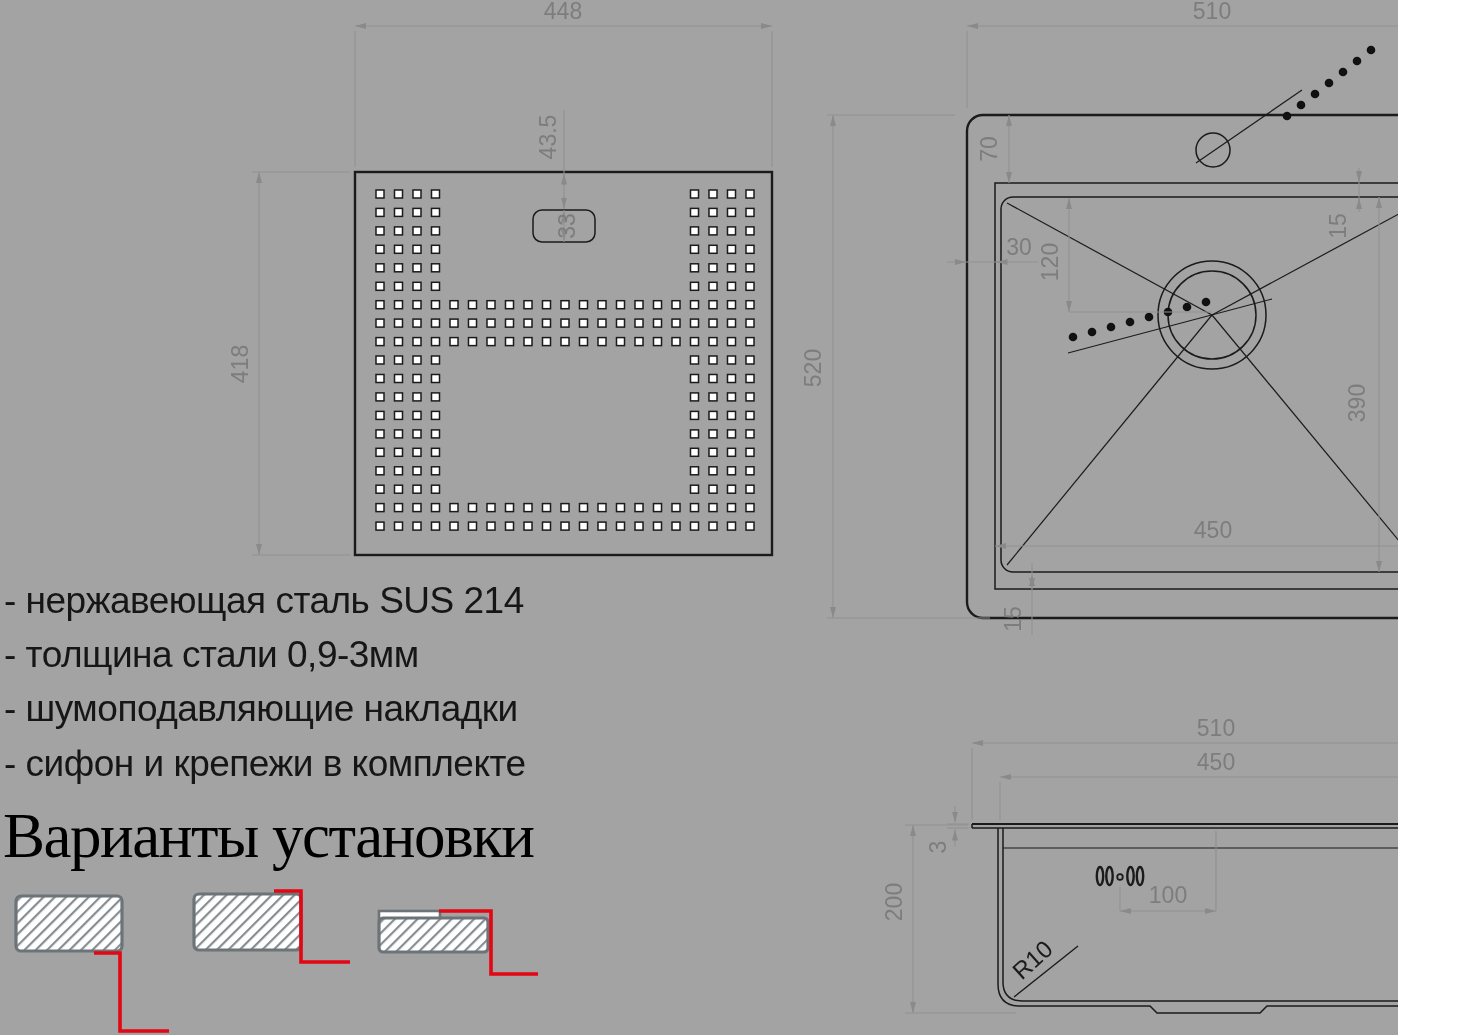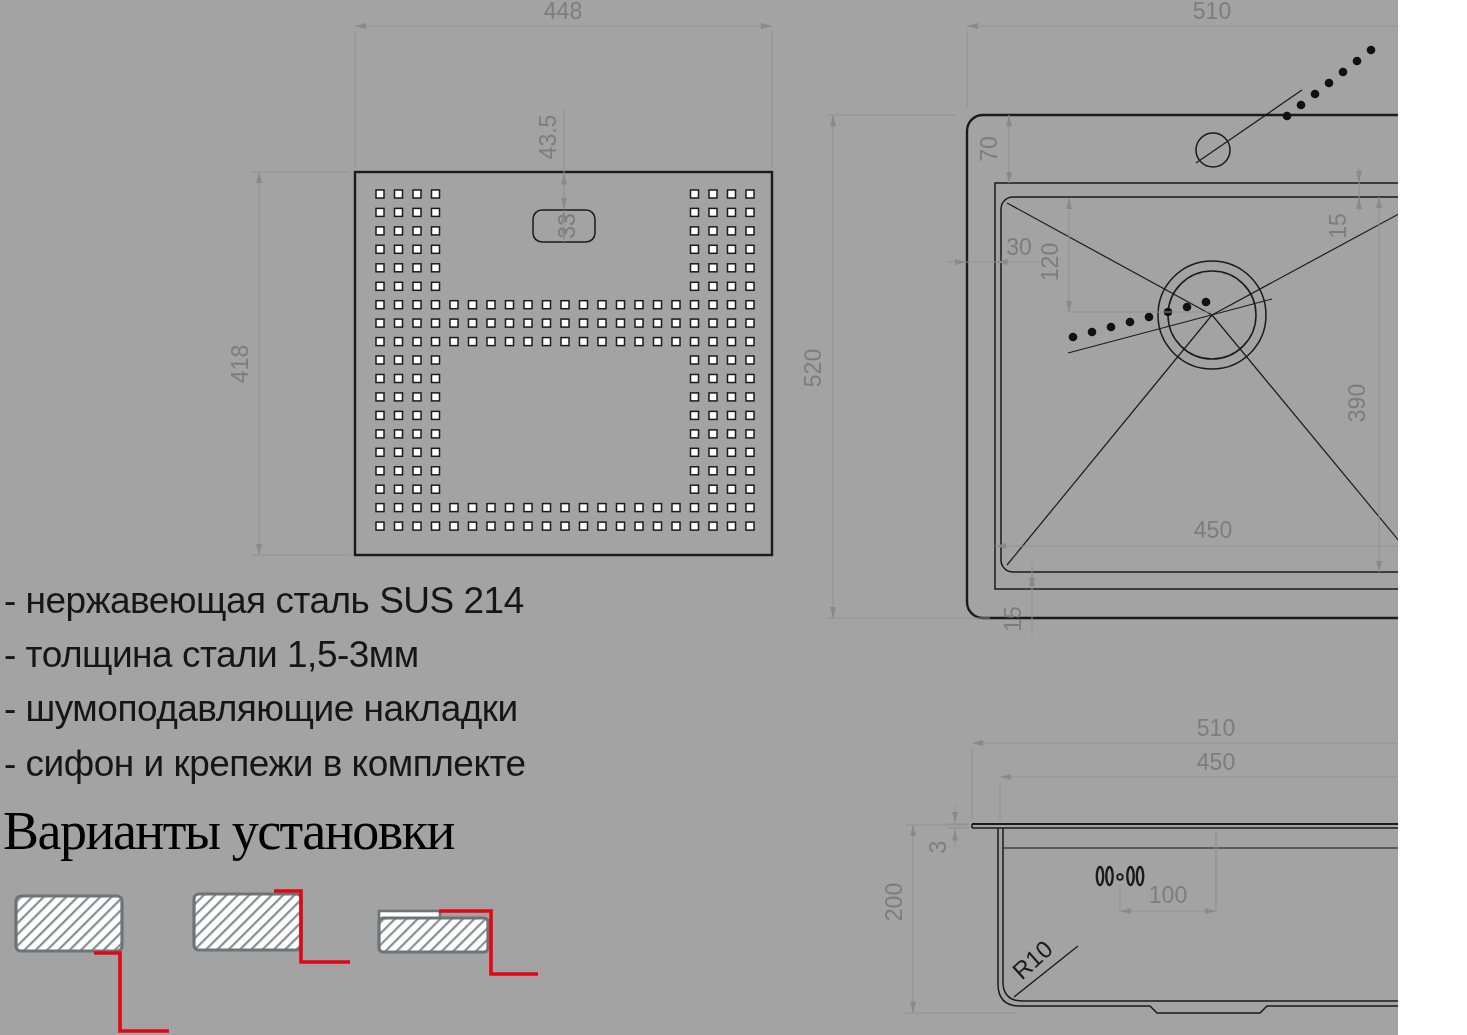--- a/index.html
+++ b/index.html
@@ -10,21 +10,21 @@
   .thick{stroke-width:2.4;}
   .thin{stroke-width:1.5;}
   .hair{stroke-width:1.2;}
   .dim{stroke:#929292;stroke-width:1.1;fill:none;}
   .dimtxt{font-family:"Liberation Sans",sans-serif;font-size:23px;fill:#7d7d7d;}
   .blktxt{font-family:"Liberation Sans",sans-serif;font-size:24px;fill:#1b1b1b;}
   .dot{fill:#111;}
   .note{position:absolute;left:4px;font-size:37px;letter-spacing:-0.5px;color:#161616;
         white-space:nowrap;line-height:46px;}
   .heading{position:absolute;left:3px;top:800px;font-family:"Liberation Serif",serif;
-           font-size:54px;letter-spacing:-1.5px;color:#000;white-space:nowrap;}
+           font-size:63px;letter-spacing:-1.5px;color:#000;white-space:nowrap;}
 </style>
 </head>
 <body>
 
 <div class="canvas">
 
 <svg width="1467" height="1035" viewBox="0 0 1467 1035">
   <defs>
     <marker id="ar" viewBox="0 0 12 8" refX="11" refY="4" markerWidth="12" markerHeight="8" markerUnits="userSpaceOnUse" orient="auto-start-reverse">
       <path d="M0,1 L11,4 L0,7 Z" fill="#8a8a8a"></path>
@@ -414,19 +414,19 @@
     </g>
     <g>
       <rect x="379" y="911" width="61" height="9" fill="#ffffff" stroke="#6d7478" stroke-width="2.6"></rect>
       <rect x="379" y="918" width="109" height="34" rx="4" fill="url(#hatch)" stroke="#6d7478" stroke-width="3.2"></rect>
       <path d="M439,911 H491 V974 H538" fill="none" stroke="#e30613" stroke-width="3.6"></path>
     </g>
   </g>
 </svg>
 
 <div class="note" style="top:578px">- нержавеющая сталь SUS 214</div>
-<div class="note" style="top:632px">- толщина стали 1,5-3мм</div>
+<div class="note" style="top:632px">- толщина стали 0,9-3мм</div>
 <div class="note" style="top:686px">- шумоподавляющие накладки</div>
 <div class="note" style="top:741px">- сифон и крепежи в комплекте</div>
 
 <div class="heading">Варианты установки</div>
 
 </div>
 
 </body></html>

